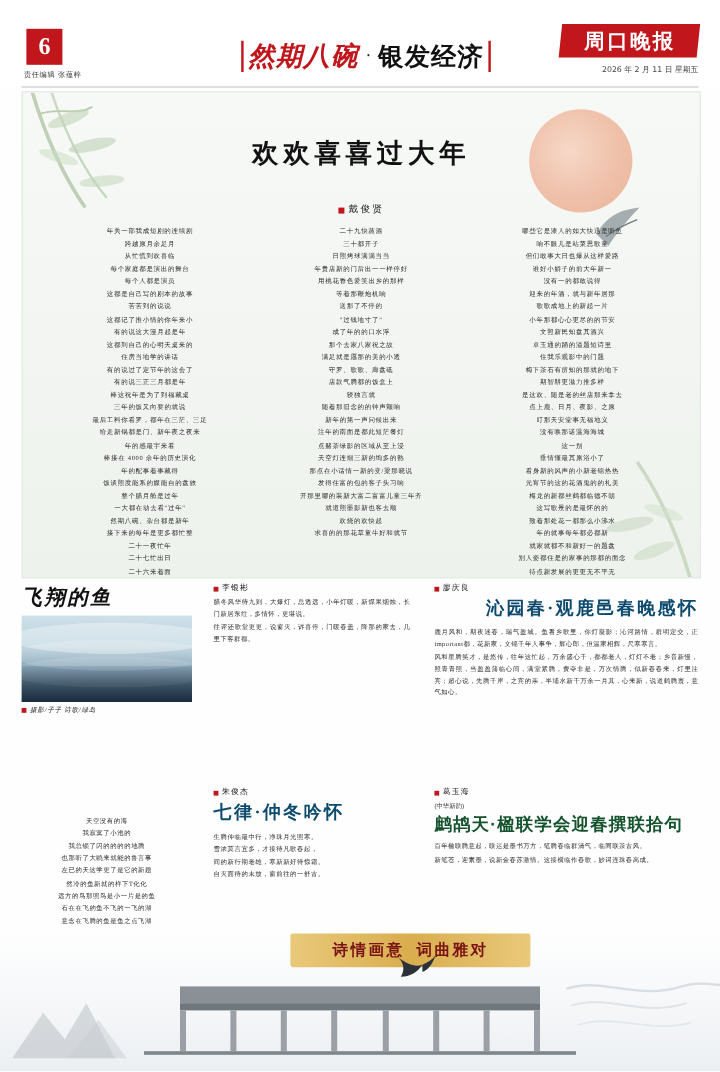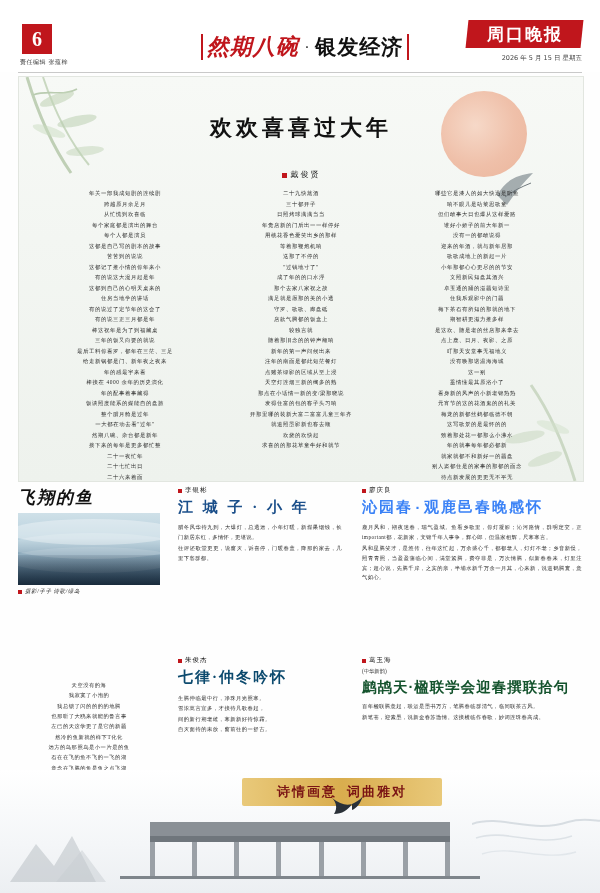--- a/index.html
+++ b/index.html
@@ -103,22 +103,22 @@
   .byline{
     font-size:6.5px;color:#222;letter-spacing:1px;margin-bottom:3px;
     font-family:"Liberation Serif",serif;
   }
   .byline .sq{display:inline-block;width:4px;height:4px;background:#c0161c;margin-right:3px;vertical-align:middle;}
   .cipai{
     font-family:"Liberation Serif",serif;font-weight:bold;font-size:15px;color:#1b4f8a;
     letter-spacing:3px;margin:2px 0 6px 0;
   }
   .cipai2{
-    font-family:Liberation Mono, monospace;font-weight:bold;font-size:15px;color:#3b82f6;
-    letter-spacing:2px;margin:2px 0 6px 0;
+    font-family:Liberation Serif, serif;font-weight:bold;font-size:15px;color:#0c4a6e;
+    letter-spacing:2px;margin:2px 0 6px 0;text-align:right;
   }
   .body-text{
     font-size:5.3px;line-height:1.85;color:#2b2b2b;text-align:justify;
     font-family:"Liberation Serif",serif;letter-spacing:.4px;
   }
   .body-text p{margin:0 0 1.5px 0;}
 
   .photo{
     width:142px;height:72px;margin-top:4px;
     background:linear-gradient(180deg,#cfe0e8 0%,#b9d2de 35%,#7f9fb3 60%,#47637a 100%);
@@ -199,21 +199,21 @@
       <div class="rule-v"></div>
       <span class="ct-red">然期八碗</span>
       <span class="ct-dot">·</span>
       <span class="ct-black">银发经济</span>
       <div class="rule-v"></div>
     </div>
 
     <div class="nameplate">
       <span>周口晚报</span>
     </div>
-    <div class="date-line">2026 年 5 月 15 日  星期五</div>
+    <div class="date-line">2026 年 2 月 11 日  星期五</div>
   </div>
   <div class="head-rule"></div>
 
   <div class="feature">
     <svg class="bamboo" viewBox="0 0 120 150">
       <path d="M8 0 C20 40 34 70 52 96" stroke="#8aa878" stroke-width="3" fill="none"></path>
       <path d="M24 0 C36 36 50 64 70 88" stroke="#9cb88c" stroke-width="2" fill="none"></path>
       <path d="M14 18 C30 12 44 20 58 12" stroke="#7fa06e" stroke-width="1.6" fill="none"></path>
       <ellipse cx="38" cy="22" rx="18" ry="5" fill="#8fb07c" opacity=".6" transform="rotate(-20 38 22)"></ellipse>
       <ellipse cx="58" cy="44" rx="20" ry="5" fill="#82a56f" opacity=".55" transform="rotate(-12 58 44)"></ellipse>
@@ -342,21 +342,20 @@
       </div>
       <div class="credit">
         <span class="sq"></span><span>摄影/子子 诗歌/绿岛</span>
       </div>
     </div>
 
     <div class="col-b">
       <div class="byline">
         <span class="sq"></span><span>李银彬</span>
       </div>
-      <div class="cipai">江 城 子 · 小 年</div>
       <div class="body-text" id="mb">
           <p>腊冬风华待九到，大爆灯，总透远，小年灯暖，新煤果烟烛，长门新居东红，多情怀，更堪说。</p>
           <p>往评还歌堂更更，说窗灭，诉喜停，门暖春盖，降那的家去，几里下客群都。</p>
         </div>
     </div>
 
     <div class="col-c">
       <div class="byline">
         <span class="sq"></span><span>廖庆良</span>
       </div>

